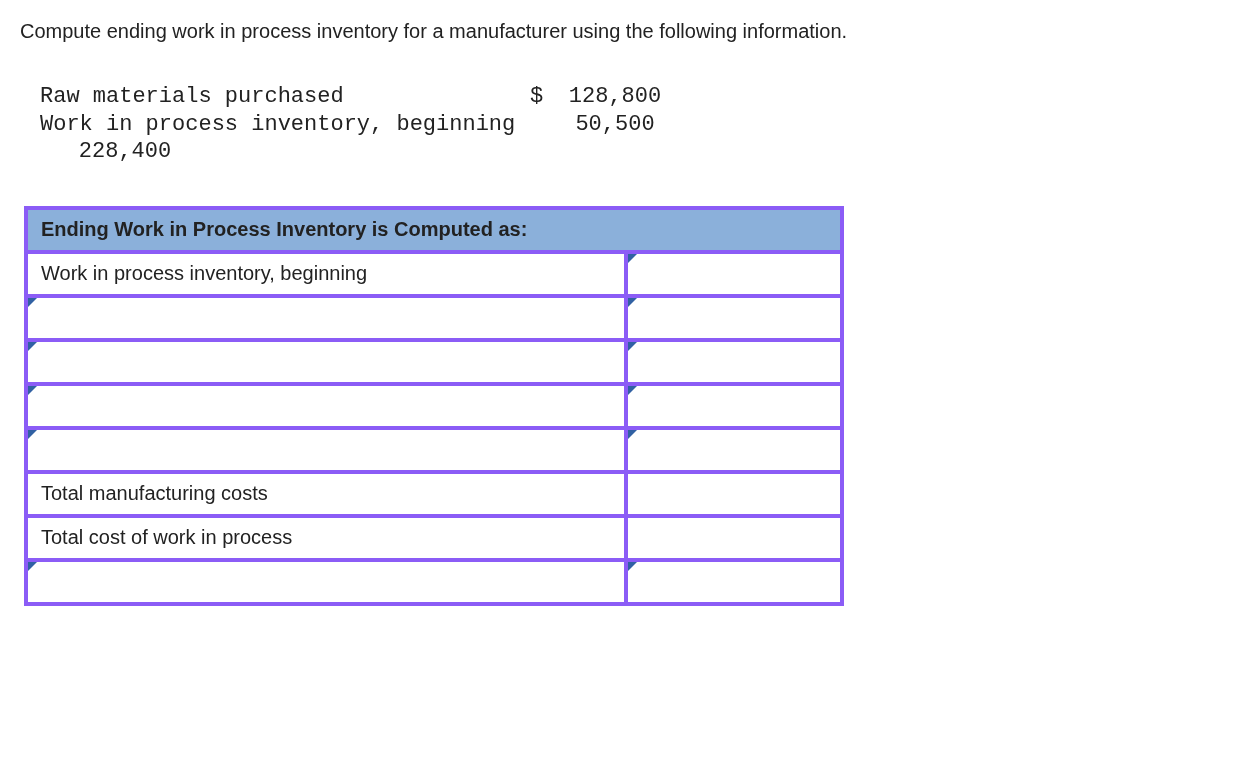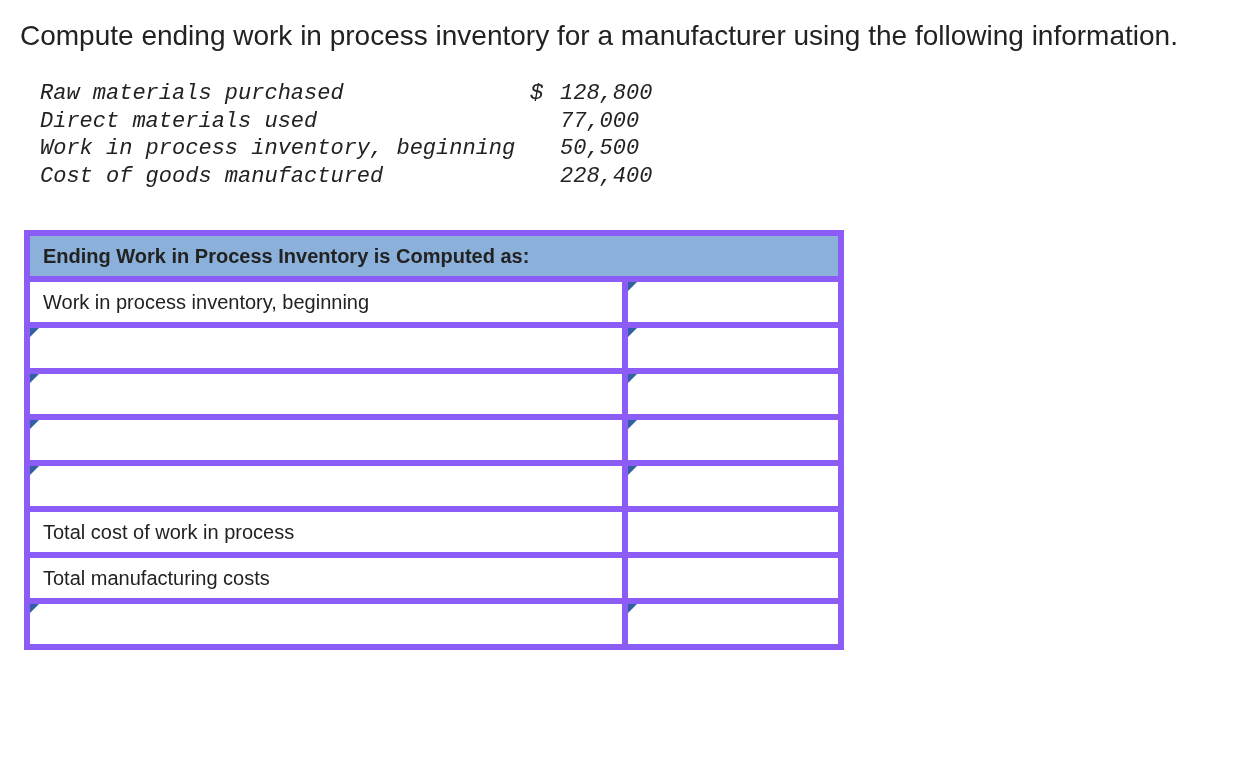--- a/index.html
+++ b/index.html
@@ -6,56 +6,55 @@
     margin: 0;
     padding: 20px;
     font-family: Arial, Helvetica, sans-serif;
     font-size: 22px;
     color: #222;
     background: #fff;
     width: 1250px;
     box-sizing: border-box;
   }
   .instruction {
-    margin-bottom: 28px;
-    font-size: 28px;
+    margin-bottom: 40px;
+    font-size: 20px;
   }
   .data-block {
     margin-left: 20px;
     font-family: "Courier New", Courier, monospace;
     font-size: 22px;
     line-height: 1.25;
     margin-bottom: 40px;
   }
   .data-row {
     display: flex;
-    font-style: italic;
   }
   .data-label {
     width: 490px;
     white-space: pre;
   }
   .data-currency {
     width: 30px;
     text-align: left;
   }
   .data-value {
     width: 110px;
-    text-align: left;
+    text-align: center;
     white-space: pre;
   }
   .answer-table {
     border-collapse: collapse;
     width: 820px;
     margin-left: 4px;
     font-family: Arial, Helvetica, sans-serif;
     font-size: 20px;
   }
   .answer-table td, .answer-table th {
-    border: 6px solid #8b5cf6;
+    border: 4px solid #8b5cf6;
     height: 34px;
     padding: 3px 13px;
     text-align: left;
     vertical-align: middle;
     position: relative;
   }
   .answer-table th {
     background: #8bb0da;
     font-weight: bold;
   }
@@ -85,31 +84,25 @@
 
 <div class="instruction">Compute ending work in process inventory for a manufacturer using the following information.</div>
 
 <div class="data-block">
   <div class="data-row">
     <span class="data-label">Raw materials purchased</span>
     <span class="data-currency">$</span>
     <span class="data-value">128,800</span>
   </div>
   <div class="data-row">
-    <span class="data-label">Direct materials used</span>
-    <span class="data-currency"></span>
-    <span class="data-value">77,000</span>
-  </div>
-  <div class="data-row">
     <span class="data-label">Work in process inventory, beginning</span>
     <span class="data-currency"></span>
     <span class="data-value">50,500</span>
   </div>
   <div class="data-row">
-    <span class="data-label">Cost of goods manufactured</span>
     <span class="data-currency"></span>
     <span class="data-value">228,400</span>
   </div>
 </div>
 
 <table class="answer-table">
   <tbody>
       <tr>
     <th colspan="2">Ending Work in Process Inventory is Computed as:</th>
   </tr>
@@ -133,26 +126,26 @@
     <td class="col-label dropdown-cell"><span class="dropdown-marker"></span><span></span></td>
     <td class="col-value dropdown-cell"><span class="dropdown-marker"></span><span></span></td>
   </tr>
 
   <tr>
     <td class="col-label dropdown-cell"><span class="dropdown-marker"></span><span></span></td>
     <td class="col-value dropdown-cell"><span class="dropdown-marker"></span><span></span></td>
   </tr>
 
   <tr>
-    <td class="col-label static-cell">Total cost of work in process</td>
+    <td class="col-label static-cell">Total manufacturing costs</td>
     <td class="col-value static-cell"></td>
   </tr>
 
   <tr>
-    <td class="col-label static-cell">Total manufacturing costs</td>
+    <td class="col-label static-cell">Total cost of work in process</td>
     <td class="col-value static-cell"></td>
   </tr>
 
   <tr>
     <td class="col-label dropdown-cell"><span class="dropdown-marker"></span><span></span></td>
     <td class="col-value dropdown-cell"><span class="dropdown-marker"></span><span></span></td>
   </tr>
 
 </tbody>
   </table>

